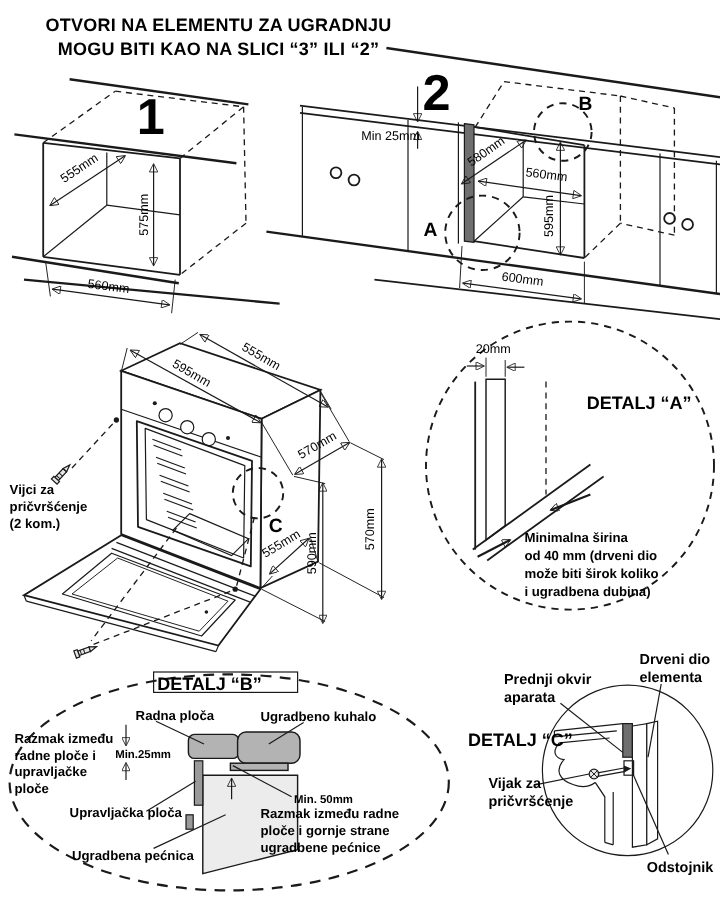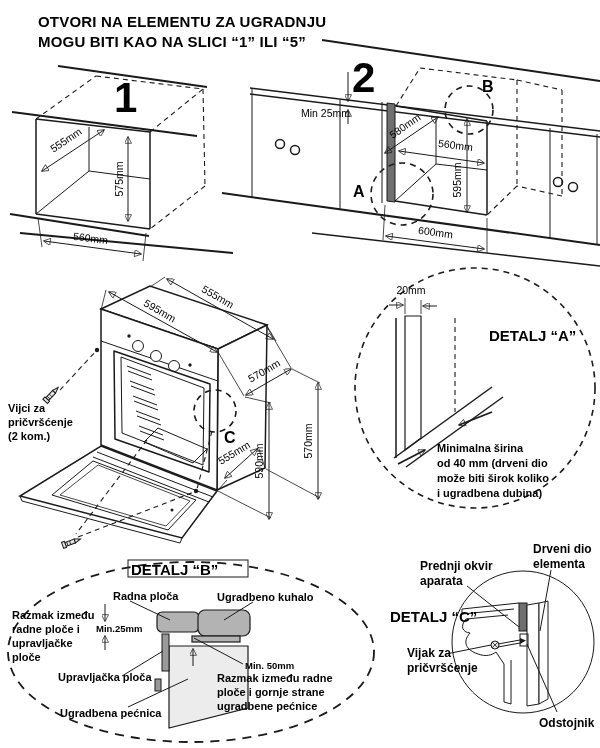--- a/index.html
+++ b/index.html
@@ -1,17 +1,17 @@
 <!DOCTYPE html>
 <html><head>
 <meta charset="utf-8">
 <style>
   html,body{margin:0;padding:0;background:#fff;}
   .stage{position:relative;width:600px;height:748px;background:#ffffff;overflow:hidden;
-         font-family:"Liberation Sans",sans-serif;color:#000;}
+         font-family:"Liberation Sans",sans-serif;color:#000;text-align:center;}
   .title{position:absolute;left:38px;top:12px;font-weight:bold;font-size:15px;line-height:20px;
          letter-spacing:.2px;white-space:nowrap;}
   svg{position:absolute;left:0;top:0;}
   svg line,svg path,svg rect,svg circle,svg ellipse,svg polygon,svg polyline{stroke:#1a1a1a;fill:none;}
   .sw2{stroke-width:2;}
   .sw15{stroke-width:1.5;}
   .sw1{stroke-width:1;}
   .thin{stroke-width:.8;}
   .dash{stroke-dasharray:5 4;stroke-width:1.1;}
   .dashc{stroke-dasharray:6 5;stroke-width:1.6;}
@@ -33,21 +33,21 @@
   .big{font-size:42px;font-weight:bold;}
   .mid{text-anchor:middle;}
 </style>
 </head>
 <body>
 
 <div class="stage">
 
   <div class="title">
     <div>OTVORI NA ELEMENTU ZA UGRADNJU</div>
-    <div>MOGU BITI KAO NA SLICI “1” ILI “5”</div>
+    <div>MOGU BITI KAO NA SLICI “3” ILI “2”</div>
   </div>
 
   <svg width="600" height="748" viewBox="0 0 600 748">
     <defs>
       <marker id="ar" viewBox="0 0 10 10" refX="9" refY="5" markerWidth="9" markerHeight="7" markerUnits="userSpaceOnUse" orient="auto-start-reverse">
         <path d="M0,0 L10,5 L0,10 z" fill="#1a1a1a" stroke="none"></path>
       </marker>
       <pattern id="hatch" width="7" height="7" patternUnits="userSpaceOnUse" patternTransform="rotate(45)">
         <rect width="7" height="7" fill="#ffffff" stroke="none"></rect>
         <line x1="0" y1="0" x2="0" y2="7" stroke="#1a1a1a" stroke-width="1.5"></line>

